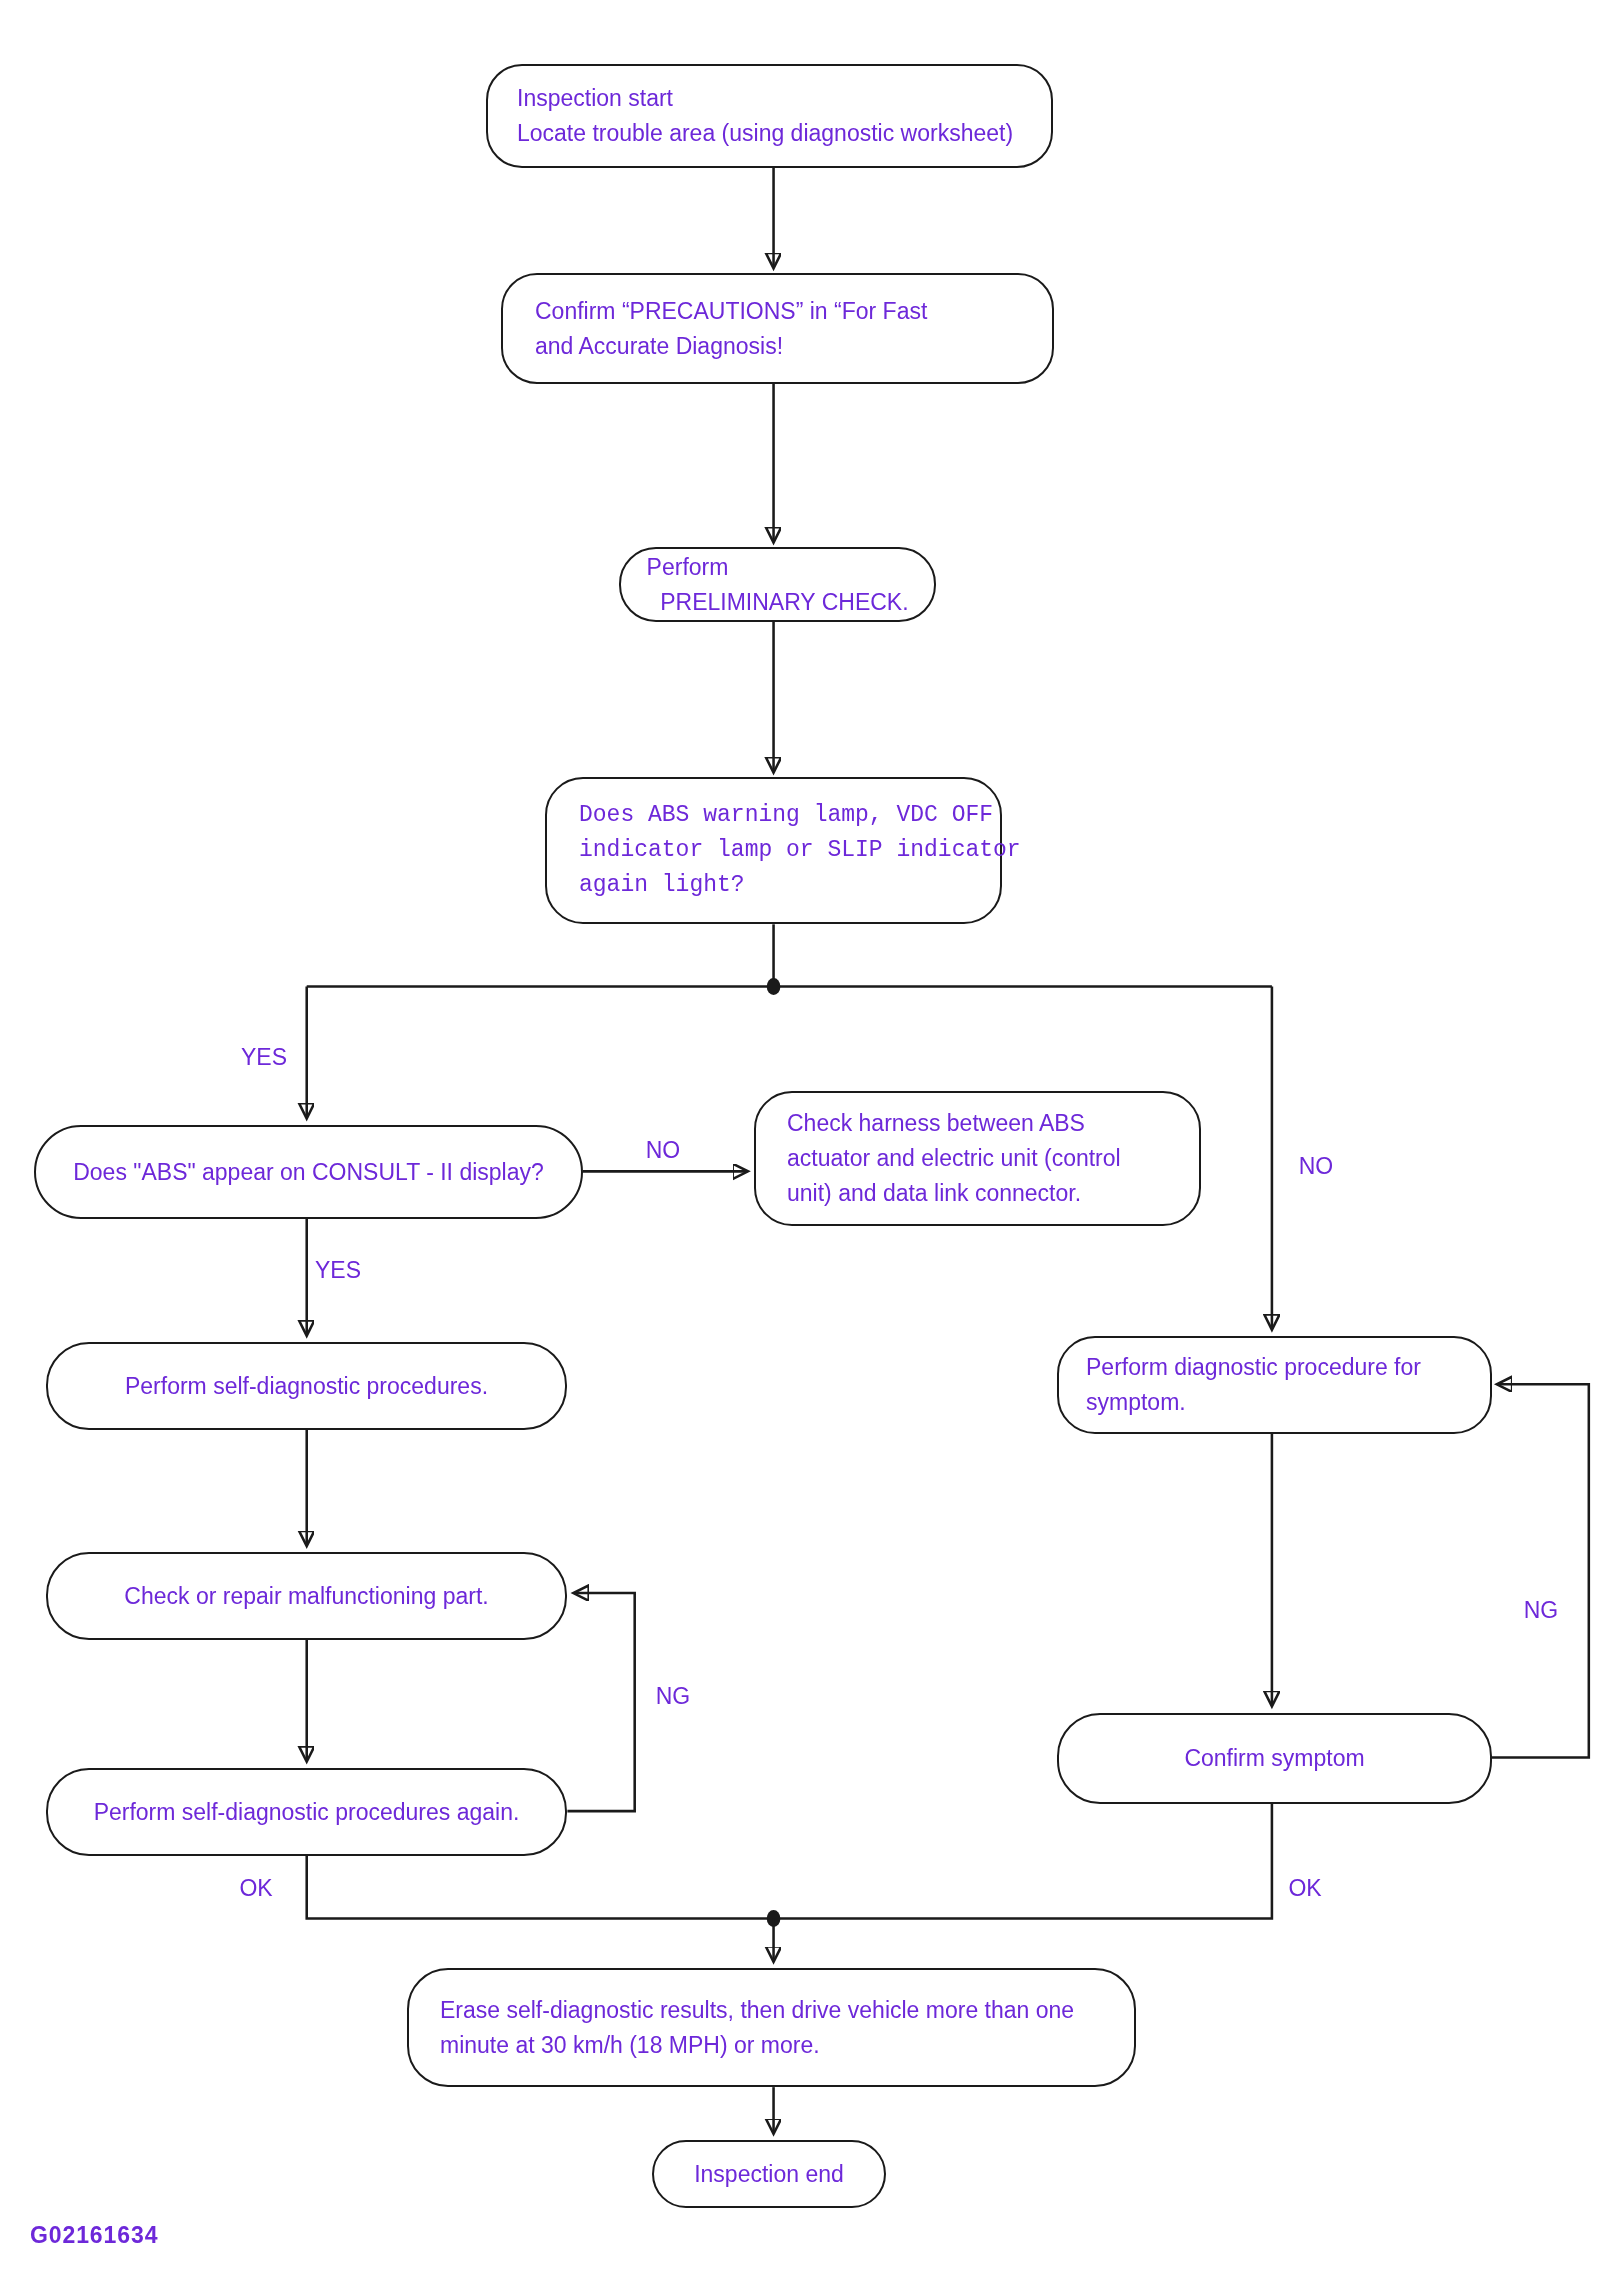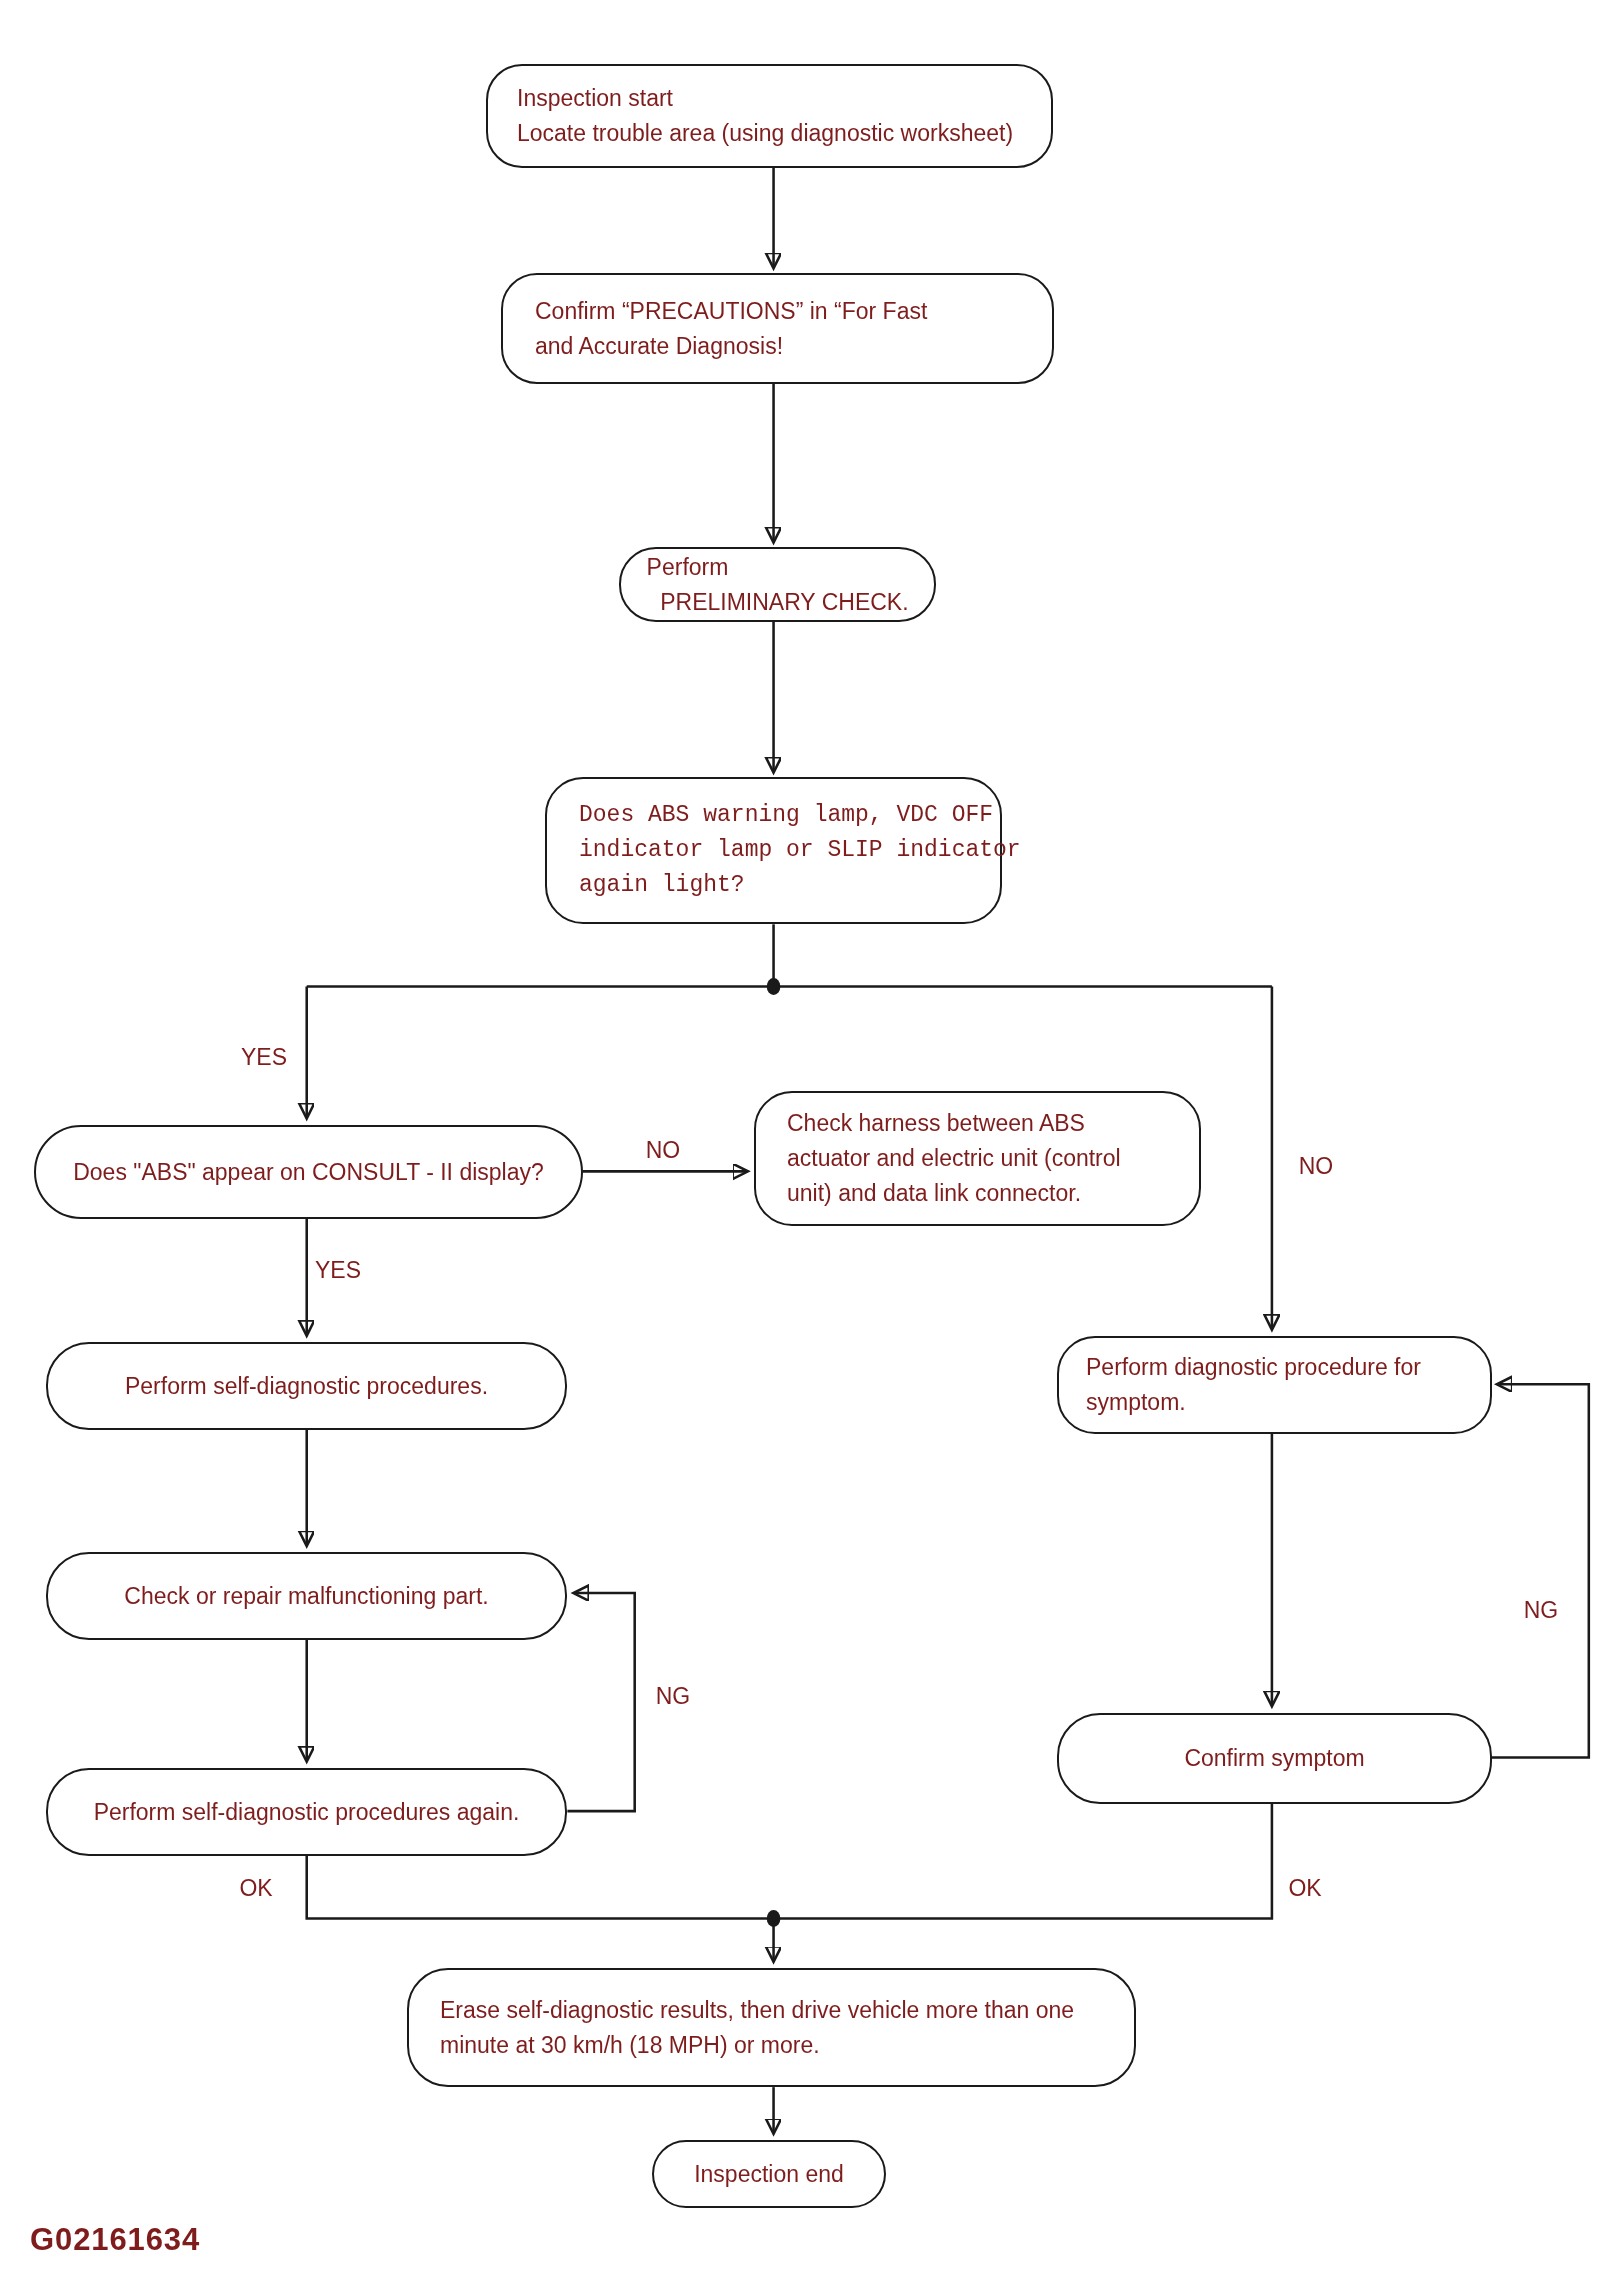--- a/index.html
+++ b/index.html
@@ -6,21 +6,21 @@
     margin: 0;
     padding: 0;
     background: #ffffff;
   }
   .canvas {
     position: relative;
     width: 1611px;
     height: 2295px;
     background: #ffffff;
     font-family: "Liberation Sans", sans-serif;
-    color: #7f1d1d;
+    color: #6d28d9;
     font-size: 23px;
   }
   svg.connectors {
     position: absolute;
     left: 0; top: 0;
     width: 1611px;
     height: 2295px;
   }
   svg.connectors path, svg.connectors line, svg.connectors polyline {
     stroke: #1a1a1a;
@@ -73,21 +73,21 @@
   .l-yes2 { left: 338px;  top: 1270px; }
   .l-ng1  { left: 673px;  top: 1696px; }
   .l-ng2  { left: 1541px; top: 1610px; }
   .l-ok1  { left: 256px;  top: 1888px; }
   .l-ok2  { left: 1305px; top: 1888px; }
   .figure-id {
     position: absolute;
     left: 30px;
     top: 2222px;
     font-weight: bold;
-    font-size: 31px;
+    font-size: 23px;
     letter-spacing: 0.9px;
   }
 </style>
 </head>
 <body>
 
 <div class="canvas">
 
   <svg class="connectors" viewBox="0 0 1891 2694" xmlns="http://www.w3.org/2000/svg">
     <defs>

